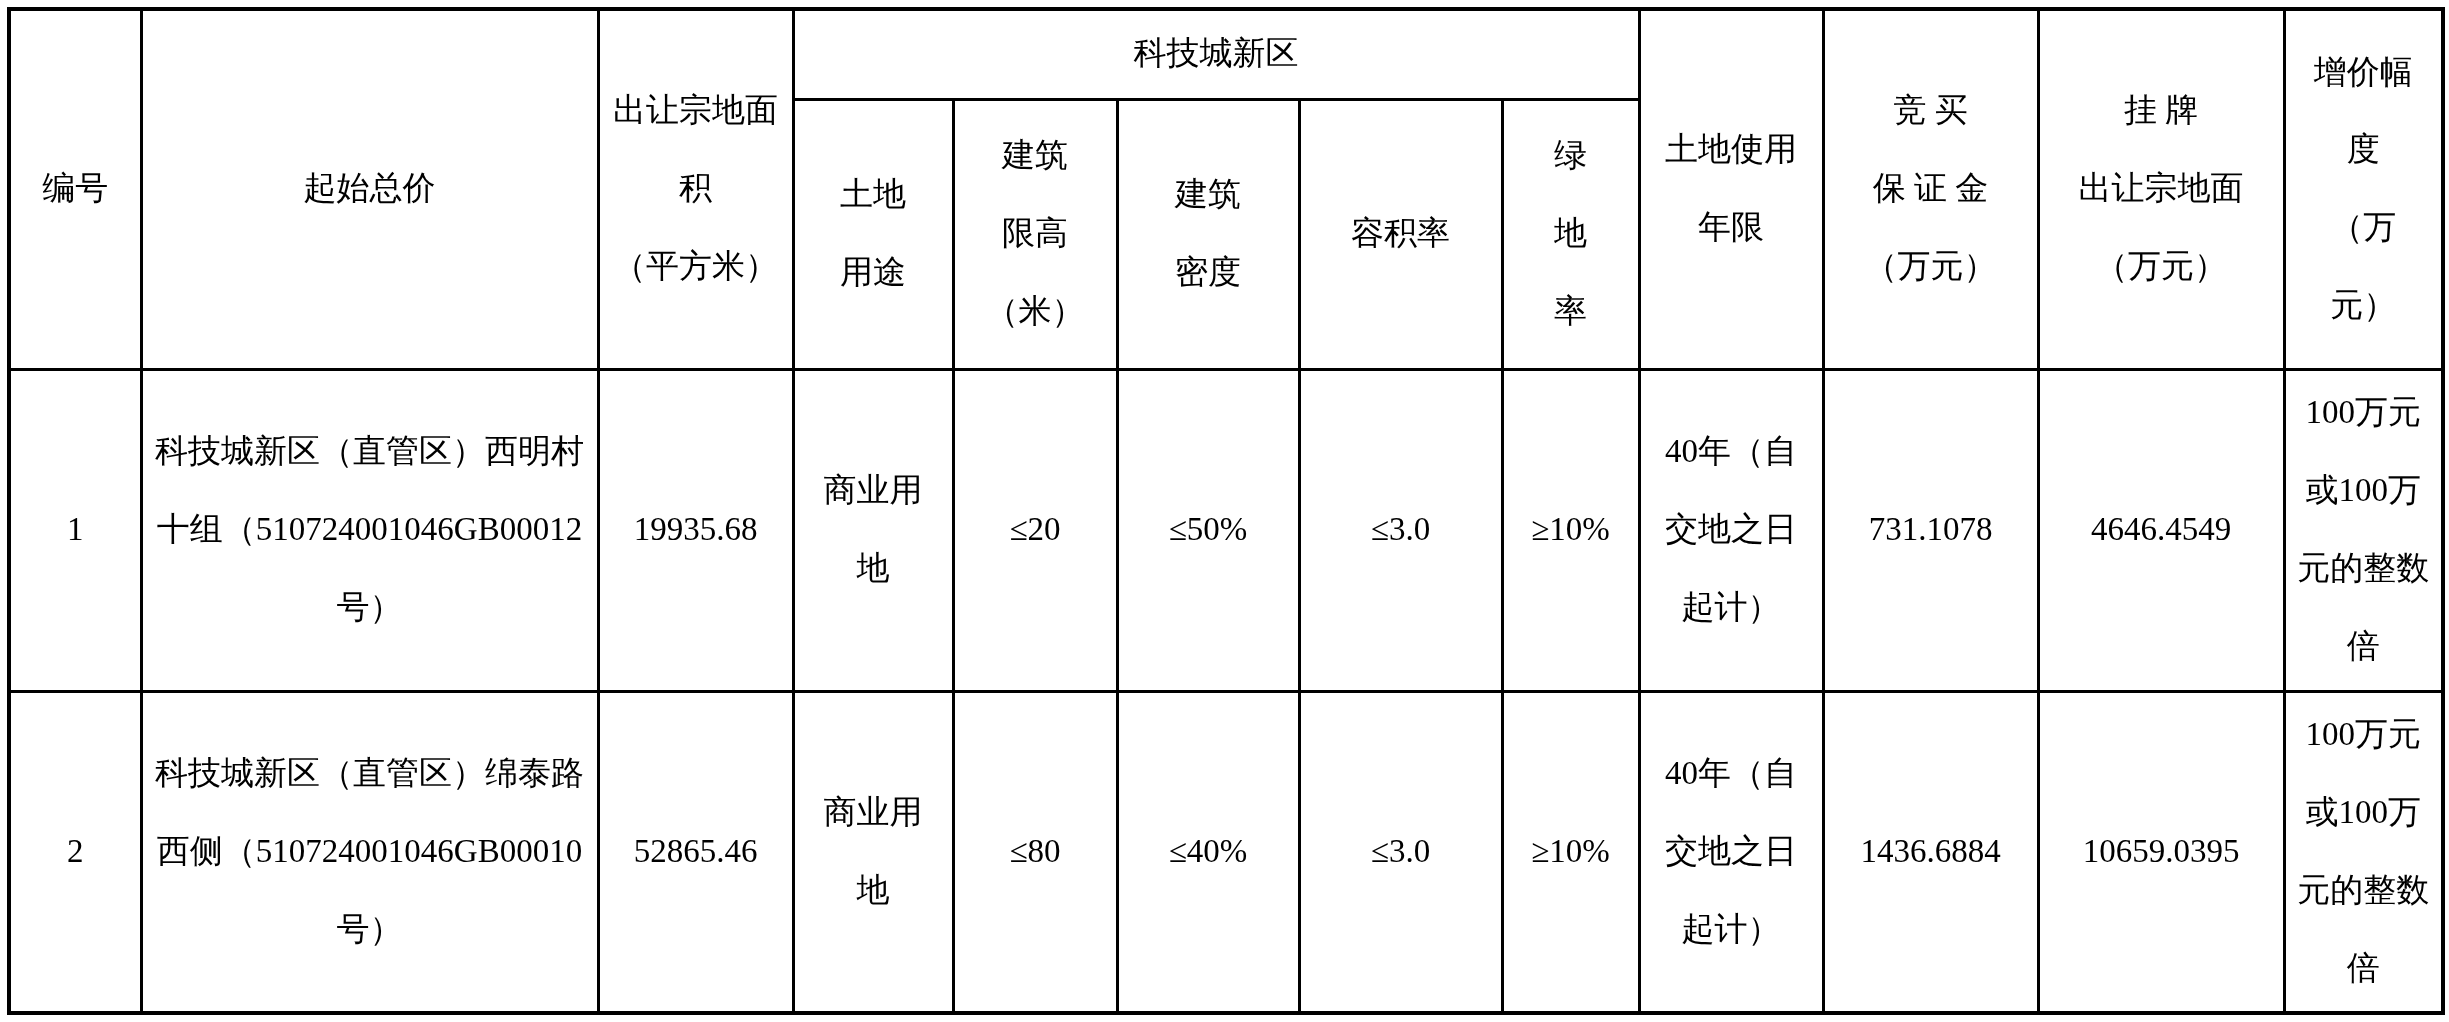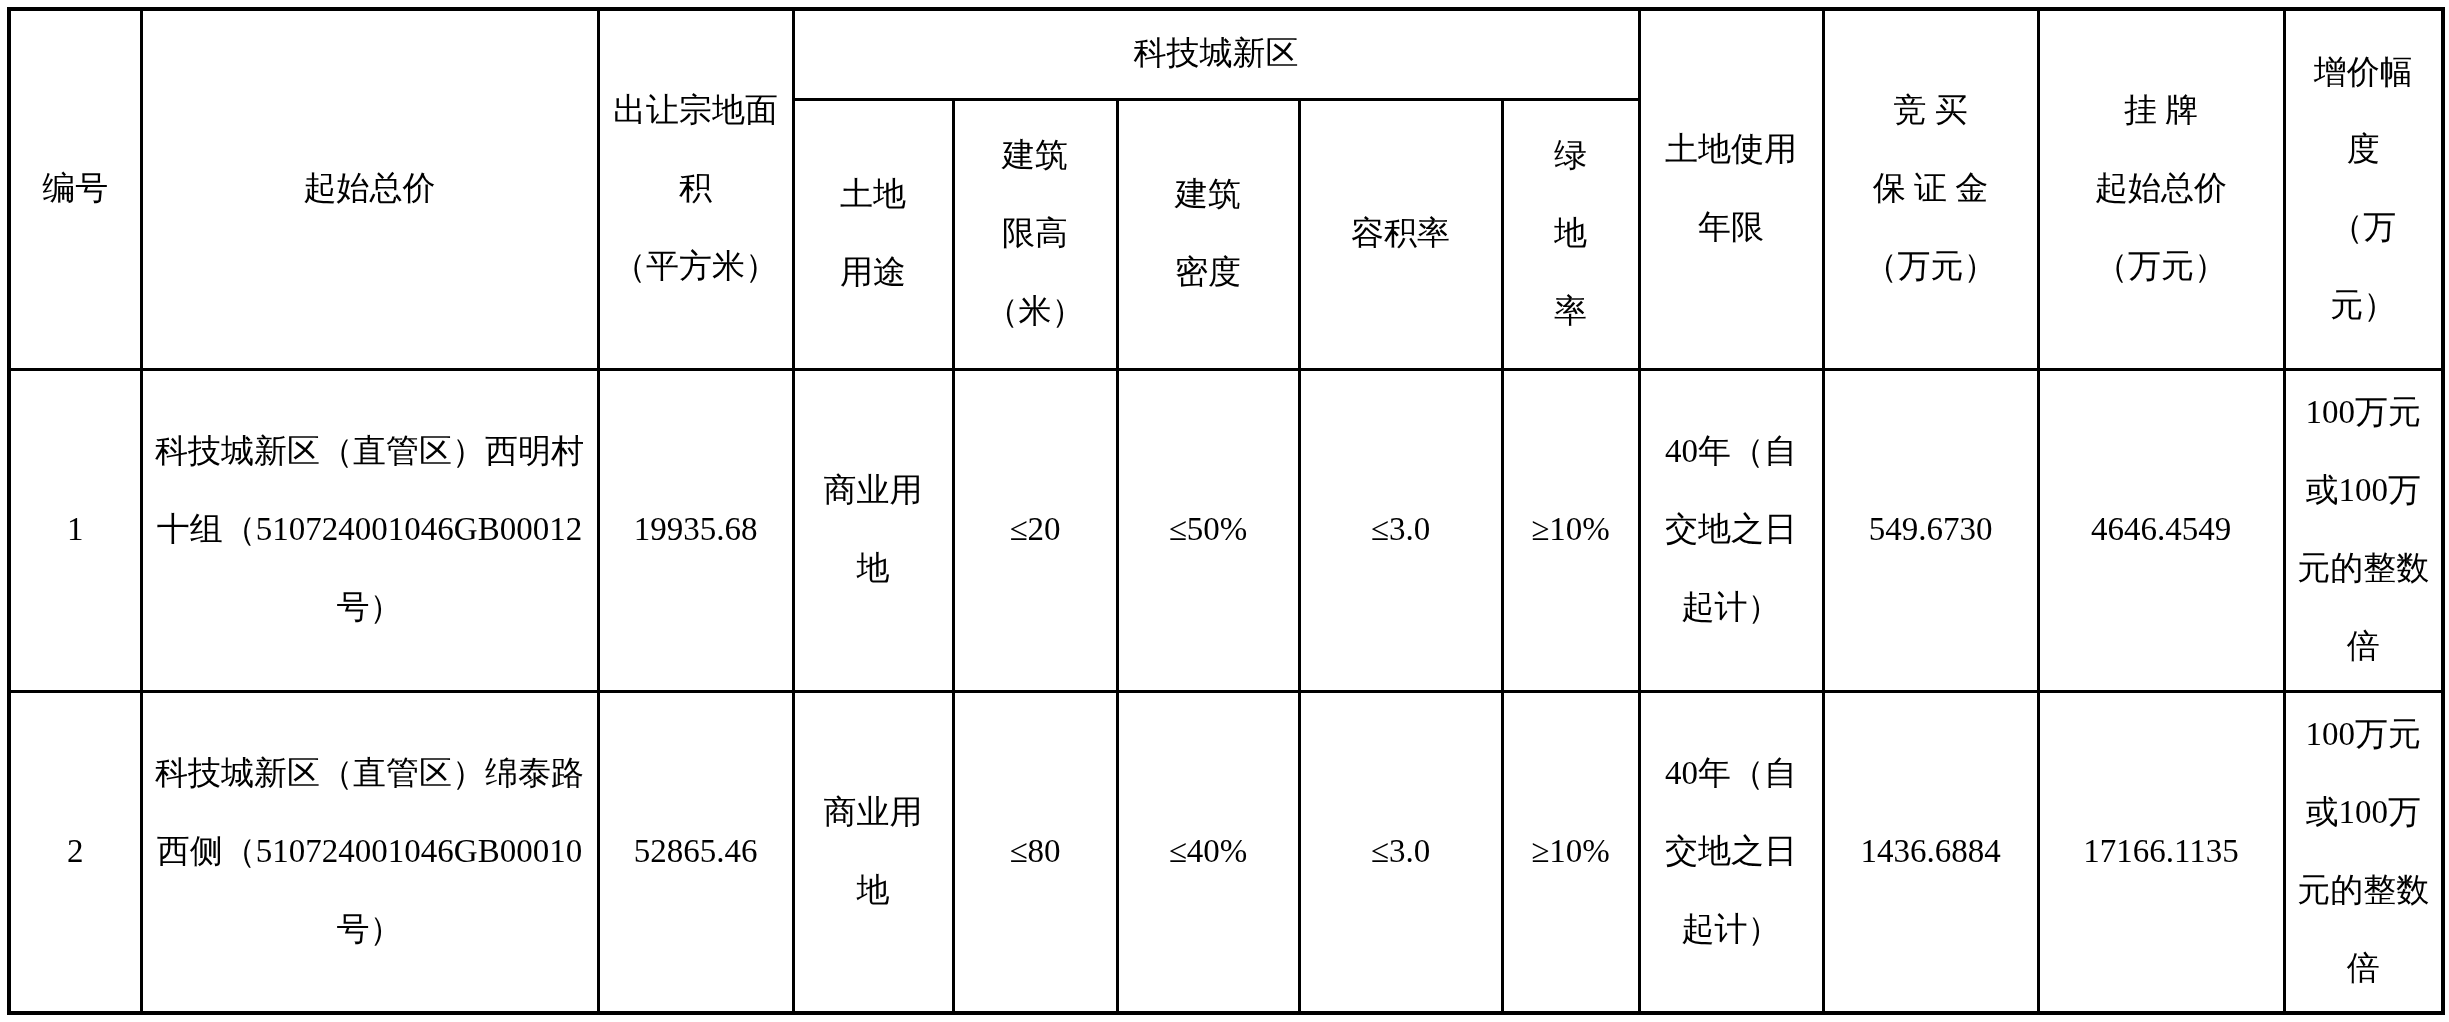--- a/index.html
+++ b/index.html
@@ -63,21 +63,21 @@
       <th rowspan="2">出让宗地面
 积
 （平方米）</th>
       <th colspan="5">科技城新区</th>
       <th rowspan="2">土地使用
 年限</th>
       <th rowspan="2">竞 买
 保 证 金
 （万元）</th>
       <th rowspan="2">挂 牌
-起始总价
+出让宗地面
 （万元）</th>
       <th rowspan="2">增价幅
 度
 （万
 元）</th>
     </tr>
     <tr class="row-sub">
       <th>土地
 用途</th>
       <th>建筑
@@ -100,21 +100,21 @@
       <td>19935.68</td>
       <td>商业用
 地</td>
       <td>≤20</td>
       <td>≤50%</td>
       <td>≤3.0</td>
       <td>≥10%</td>
       <td>40年（自
 交地之日
 起计）</td>
-      <td>549.6730</td>
+      <td>731.1078</td>
       <td>4646.4549</td>
       <td>100万元
 或100万
 元的整数
 倍</td>
     </tr>
     <tr class="row-data">
       <td>2</td>
       <td>科技城新区（直管区）绵泰路
 西侧（510724001046GB00010
@@ -123,20 +123,20 @@
       <td>商业用
 地</td>
       <td>≤80</td>
       <td>≤40%</td>
       <td>≤3.0</td>
       <td>≥10%</td>
       <td>40年（自
 交地之日
 起计）</td>
       <td>1436.6884</td>
-      <td>17166.1135</td>
+      <td>10659.0395</td>
       <td>100万元
 或100万
 元的整数
 倍</td>
     </tr>
   </tbody>
 </table>
 
 </body></html>

